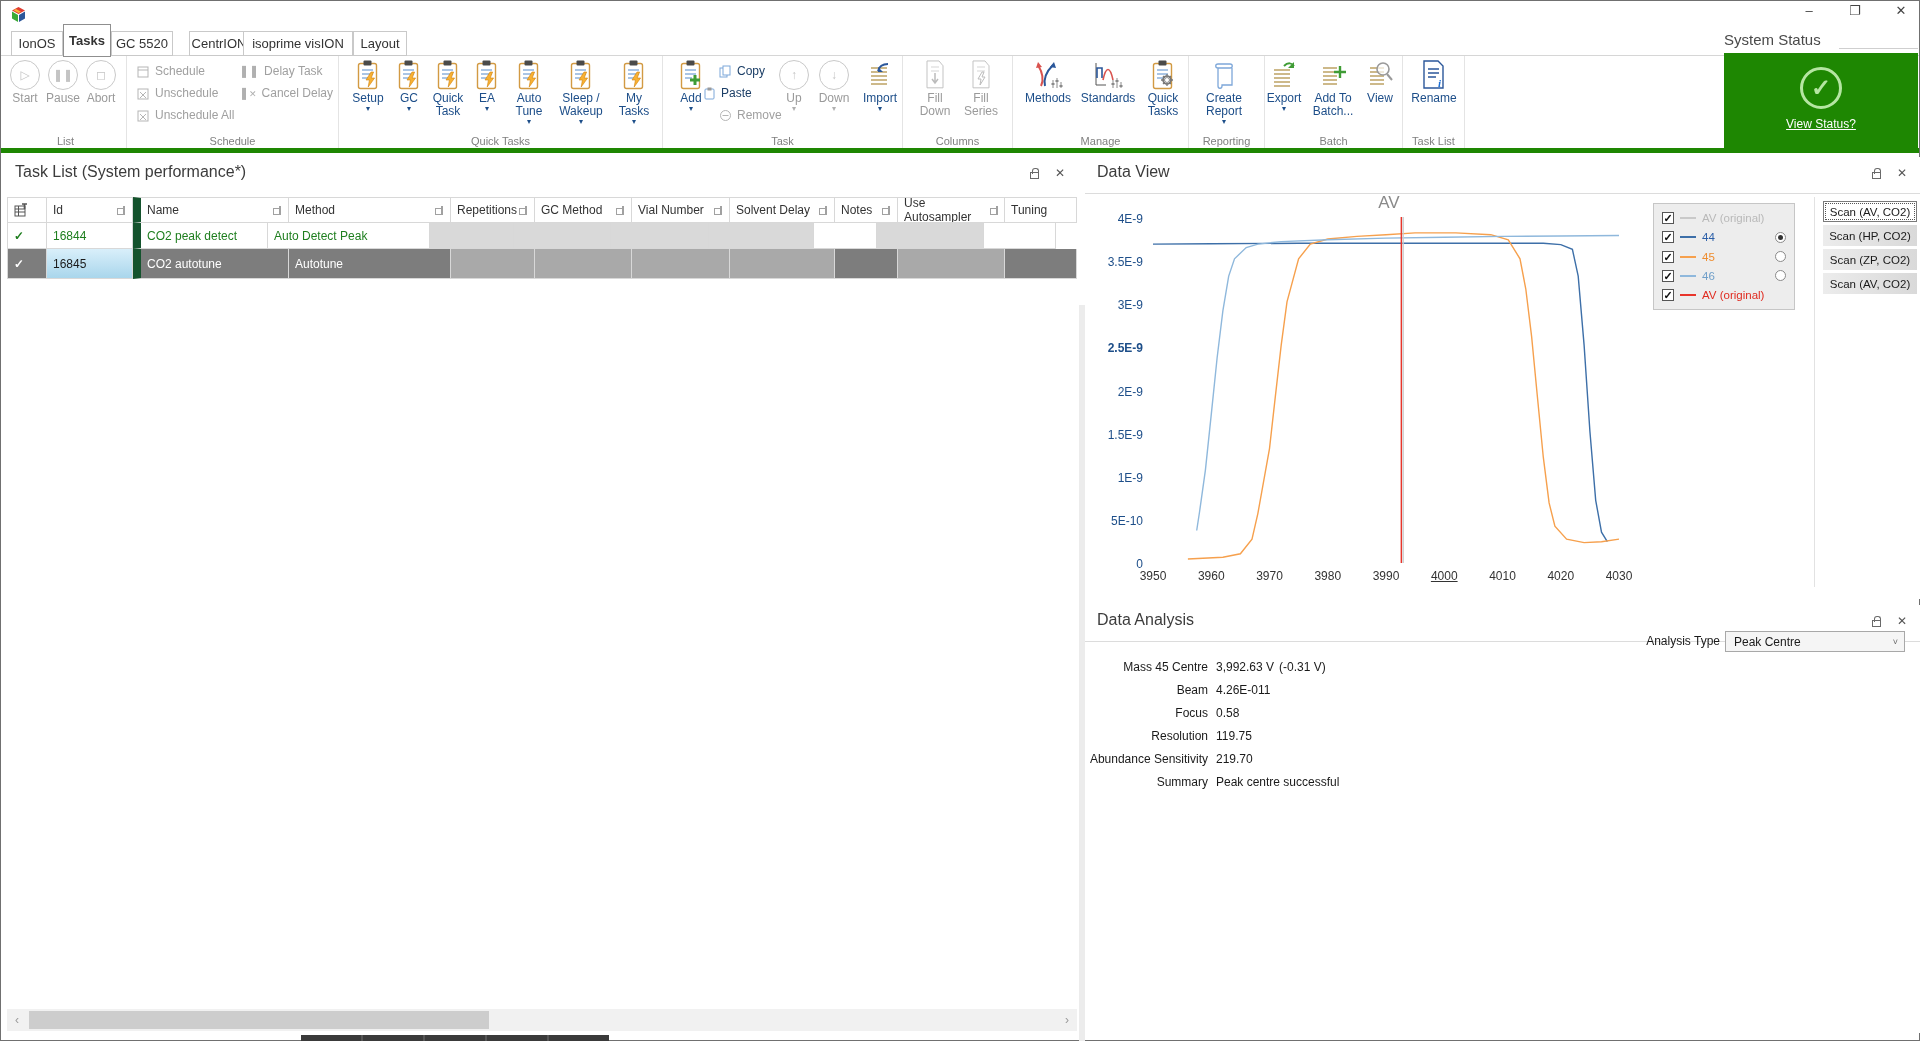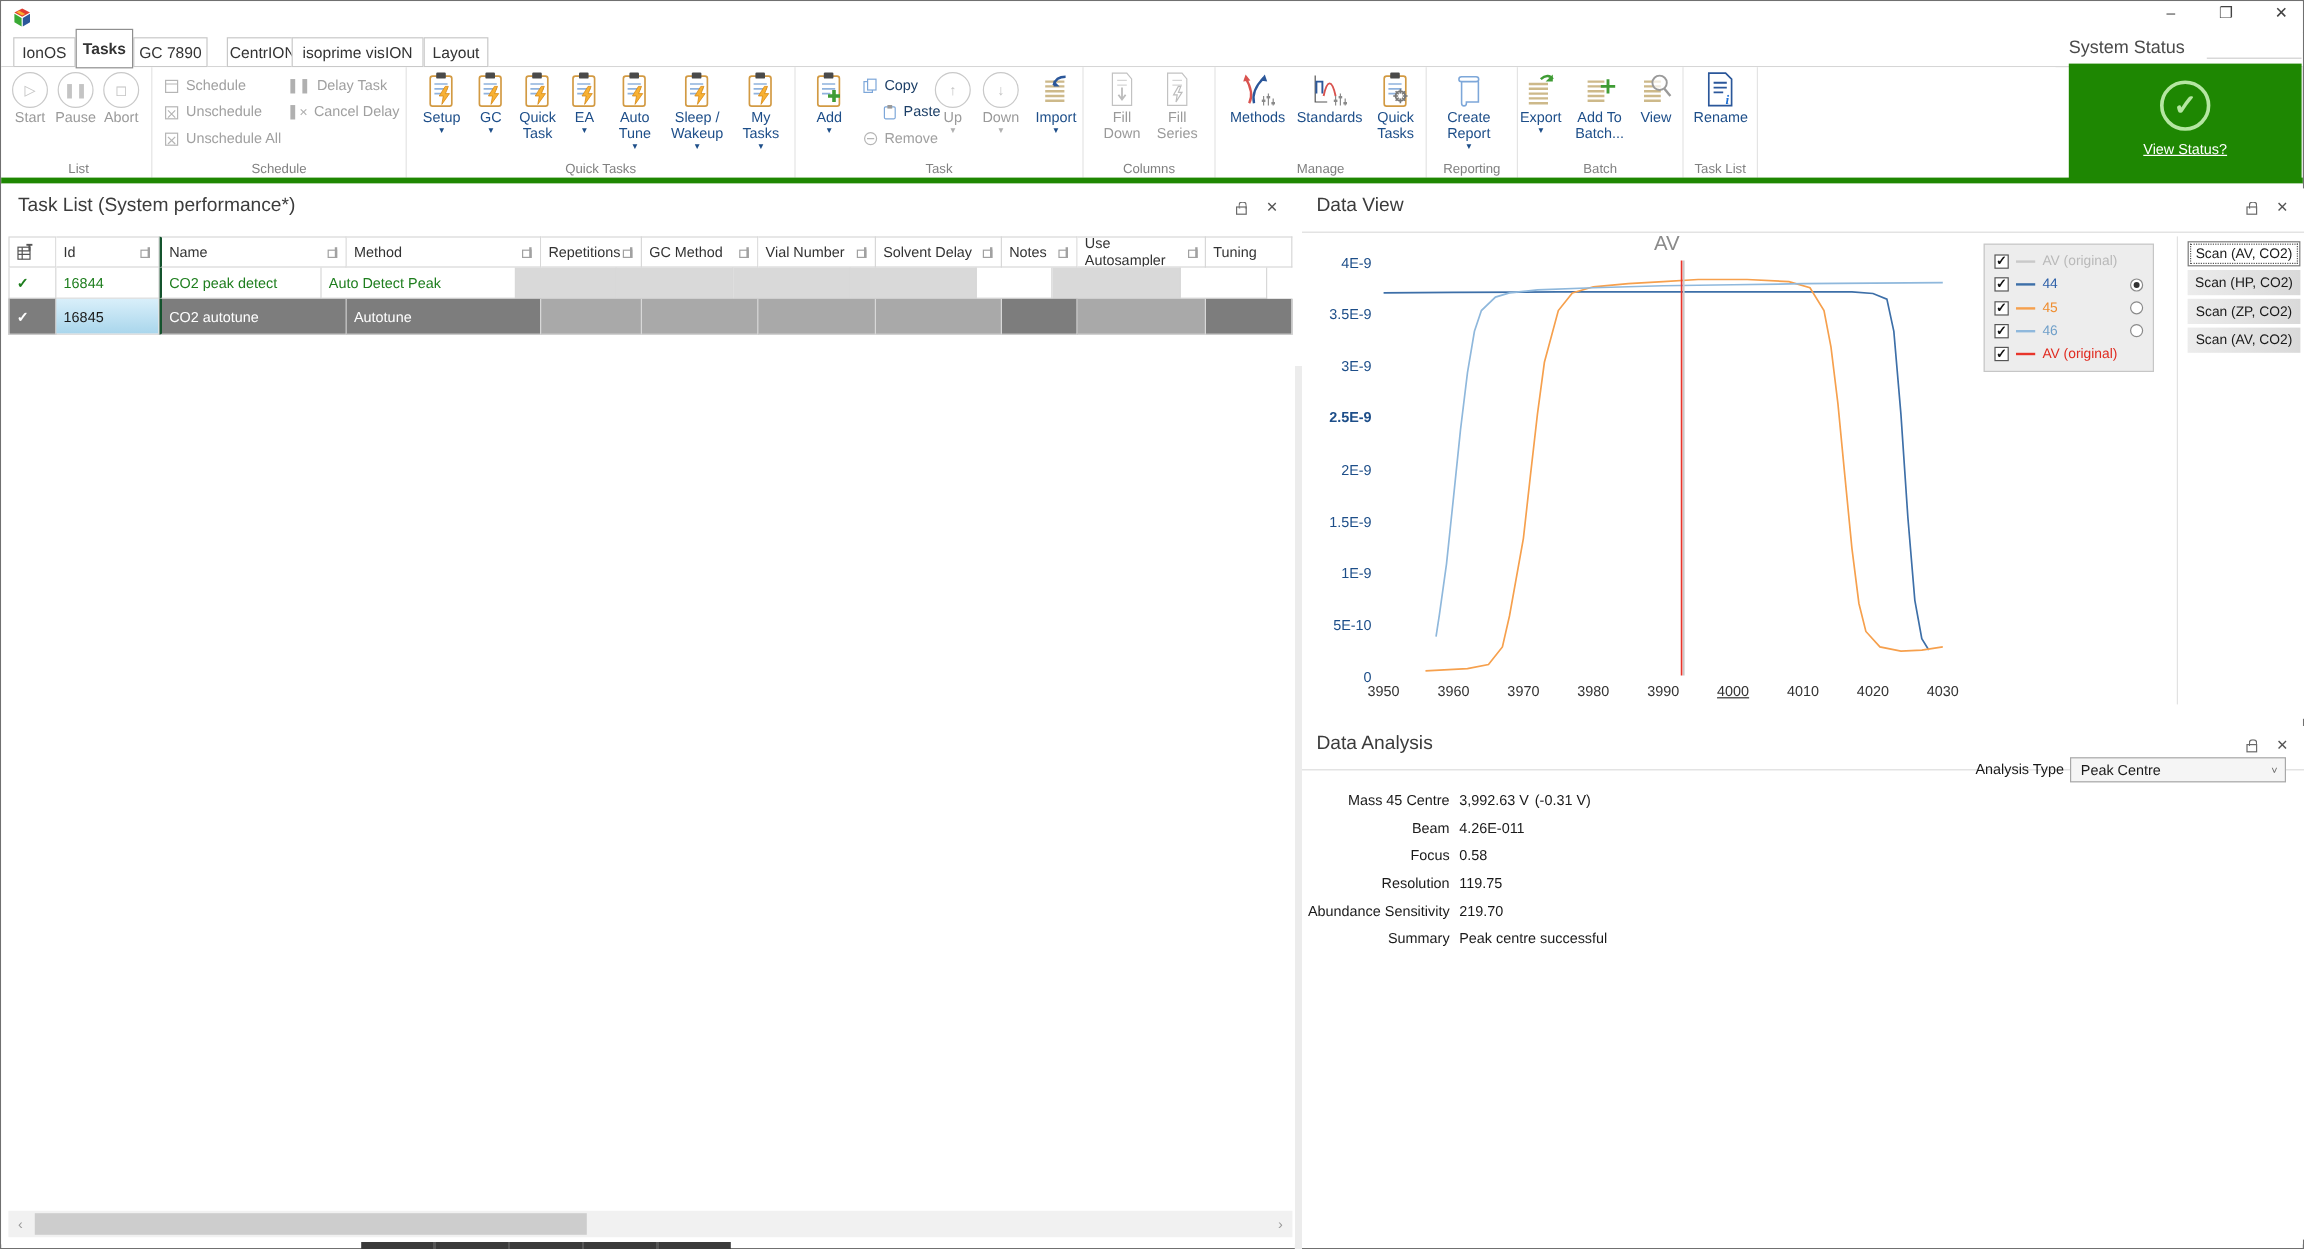--- a/index.html
+++ b/index.html
@@ -45,21 +45,21 @@
   .lock::before{content:"";position:absolute;top:-5px;left:1px;width:5px;height:5px;border:1px solid #6a6a6a;border-bottom:none;border-radius:3px 3px 0 0}
   .pclose{font-size:12px;color:#555;line-height:12px}
   .vdiv{position:absolute;left:1078px;top:152px;width:6px;height:884px;background:#ececec}
   .hdiv{position:absolute;left:1084px;top:598px;width:836px;height:6px;background:#ececec}
   
   .ttable{position:absolute;left:4px;top:40px;font-size:12px;color:#2a2a2a}
   .trow{display:flex}
   .tc{border-right:1px solid #d8d8d8;border-bottom:1px solid #d8d8d8;padding:0 6px;display:flex;align-items:center;position:relative;overflow:hidden}
   .thead .tc{background:#fff;color:#333;border-top:1px solid #d8d8d8;height:26px}
   .thead .tc:first-child,.trow .tc:first-child{border-left:1px solid #d8d8d8}
-  .namecol{border-left:2px solid #14532d}
+  .namecol{border-left:8px solid #14532d}
   .pin{margin-left:auto;width:9px;height:9px;position:relative;opacity:.55}
   .pin::before{content:"";position:absolute;left:0;top:2px;width:6px;height:5px;border:1px solid #555}
   .pin::after{content:"";position:absolute;left:6px;top:0;width:2px;height:9px;background:#555}
   .r1 .tc{height:26px}
   .r2 .tc{height:30px;background:#7d7d7d;color:#fff}
   .gcell{background:#d9d9d9}
   .r2 .gcell{background:#a9a9a9}
   .idsel{background:linear-gradient(#d9effa,#a9d6ec)!important;color:#1a1a1a!important}
   .chk1{color:#1e7e1e;font-weight:700}
   .chk2{color:#fff;font-weight:700}
@@ -111,21 +111,21 @@
     <div class="wbtns">
       <div class="wbtn">–</div>
       <div class="wbtn">❐</div>
       <div class="wbtn">✕</div>
     </div>
   </div>
 
   <div class="tabrow">
     <div class="tab" style="left:10px;width:52px">IonOS</div>
     <div class="tab sel" style="left:62px;width:48px">Tasks</div>
-    <div class="tab" style="left:110px;width:62px">GC 7890</div>
+    <div class="tab" style="left:110px;width:62px">GC 5520</div>
     <div class="tab" style="left:188px;width:60px">CentrION</div>
     <div class="tab" style="left:242px;width:110px">isoprime visION</div>
     <div class="tab" style="left:352px;width:54px">Layout</div>
   </div>
 
   <div class="sstitle">System Status</div>
   <div class="ssline"></div>
   <div class="ssbox" style="background:#1e8702">
     <div class="sscheck">✓</div>
     <a class="sslink">View Status?</a>
@@ -292,21 +292,21 @@
         <div class="rlab">Add</div>
           <div class="dd"></div>
       </div>
       <div class="rsmall" style="left:56px;top:6px">
         <svg class="ic" width="13" height="13">
             <rect x="1" y="3" width="7" height="9" fill="#fff" stroke="#7da7d9"></rect>
             <rect x="4" y="1" width="7" height="9" fill="#fff" stroke="#7da7d9"></rect>
           </svg>
         <span>Copy</span>
       </div>
-      <div class="rsmall" style="left:72px;top:28px">
+      <div class="rsmall" style="left:40px;top:28px">
         <svg class="ic" width="13" height="13">
             <rect x="2" y="2" width="9" height="10" rx="1" fill="#fff" stroke="#7da7d9"></rect>
             <rect x="4.5" y="0.5" width="4" height="3" fill="#9a9a9a"></rect>
           </svg>
         <span>Paste</span>
       </div>
       <div class="rsmall dis" style="left:56px;top:50px">
         <svg class="ic" width="13" height="13">
             <circle cx="6.5" cy="6.5" r="5" fill="none" stroke="#b5b5b5"></circle>
             <path d="M3.5 6.5h6" stroke="#b5b5b5"></path>

